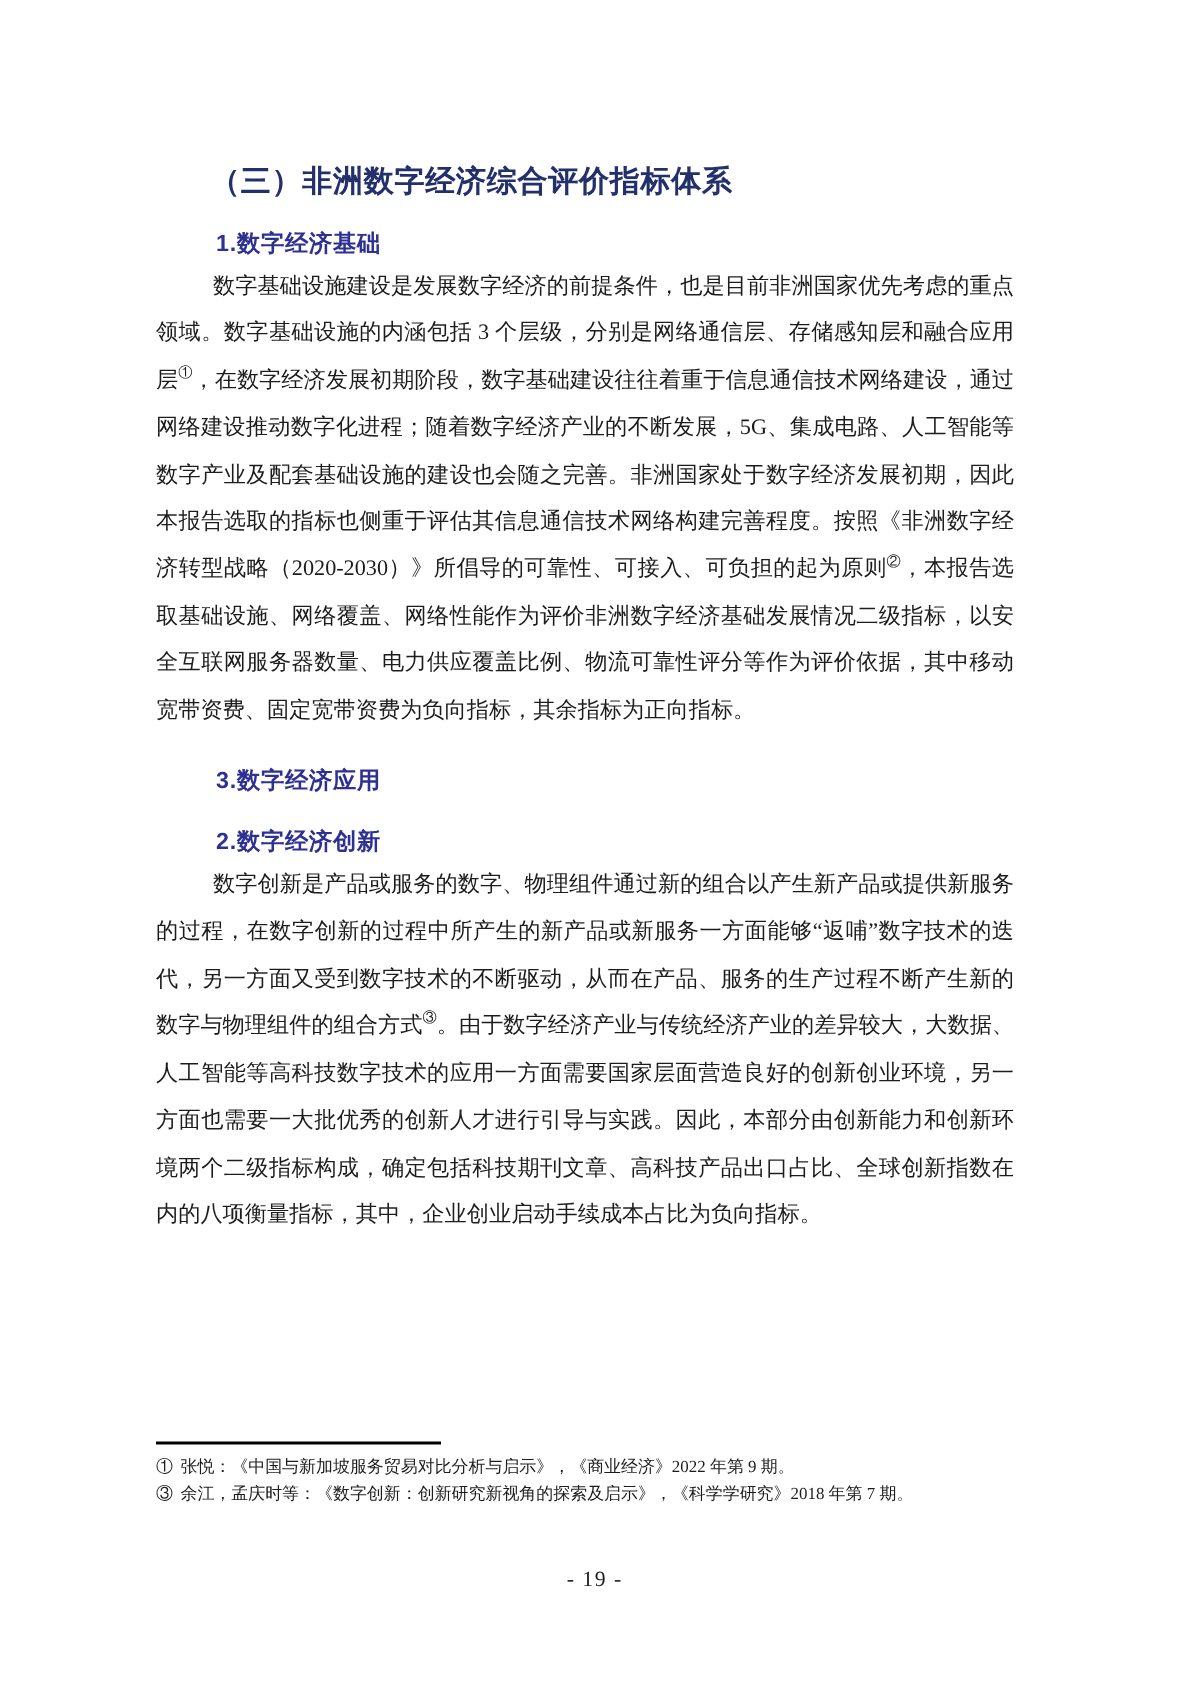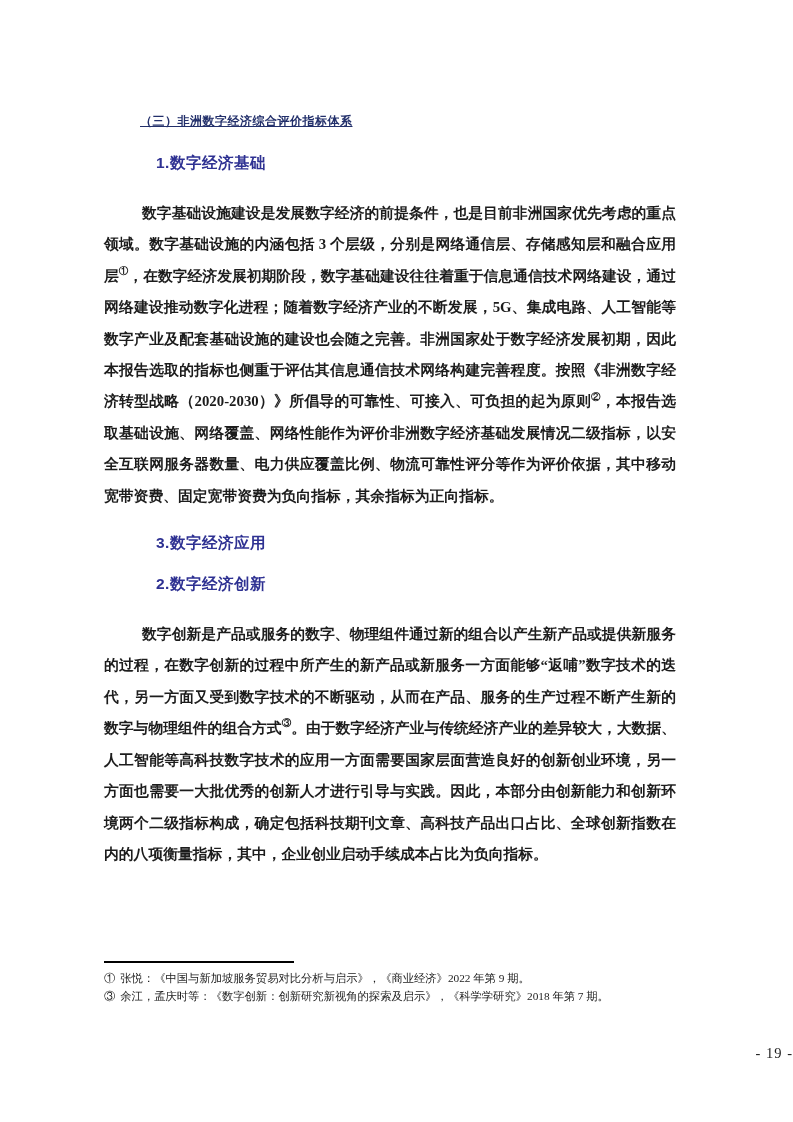--- a/index.html
+++ b/index.html
@@ -20,47 +20,45 @@
     color:var(--body-text);
   }
   .content{
     position:absolute;
     top:110px;
     left:104px;
     width:572px;
   }
   h2.section-heading{
     font-family:"Liberation Sans","DejaVu Sans",sans-serif;
-    font-size:12px;
+    font-size:20px;
     font-weight:700;
     color:var(--heading-primary);
     margin-left:36px;
     line-height:22px;
     letter-spacing:0.5px;
-    text-decoration:underline;
   }
   h3.sub-heading{
     font-family:"Liberation Sans","DejaVu Sans",sans-serif;
     font-size:15.5px;
     font-weight:700;
     color:var(--heading-secondary);
-    margin-left:52px;
+    margin-left:40px;
     margin-top:21px;
     line-height:20px;
     letter-spacing:0.5px;
   }
   p.body-para{
-    margin-top:25px;
+    margin-top:3px;
     font-size:14.8px;
     line-height:31.4px;
     text-align:justify;
     text-justify:inter-ideograph;
     text-indent:38px;
     color:var(--body-text);
-    font-weight:bold;
   }
   p.body-para sup{
     font-size:9.5px;
     line-height:0;
     position:relative;
     top:-1px;
     vertical-align:super;
   }
   .footnotes{
     position:absolute;
@@ -79,21 +77,21 @@
   .fn{
     text-align:justify;
     word-break:break-all;
   }
   .fn-marker{margin-right:5px;}
   .page-number{
     position:absolute;
     top:1045px;
     left:0;
     width:100%;
-    text-align:right;
+    text-align:center;
     font-size:14.5px;
     color:var(--body-text);
     letter-spacing:1px;
   }
 </style>
 </head>
 <body>
 
 <div class="page">
   <div class="content">

